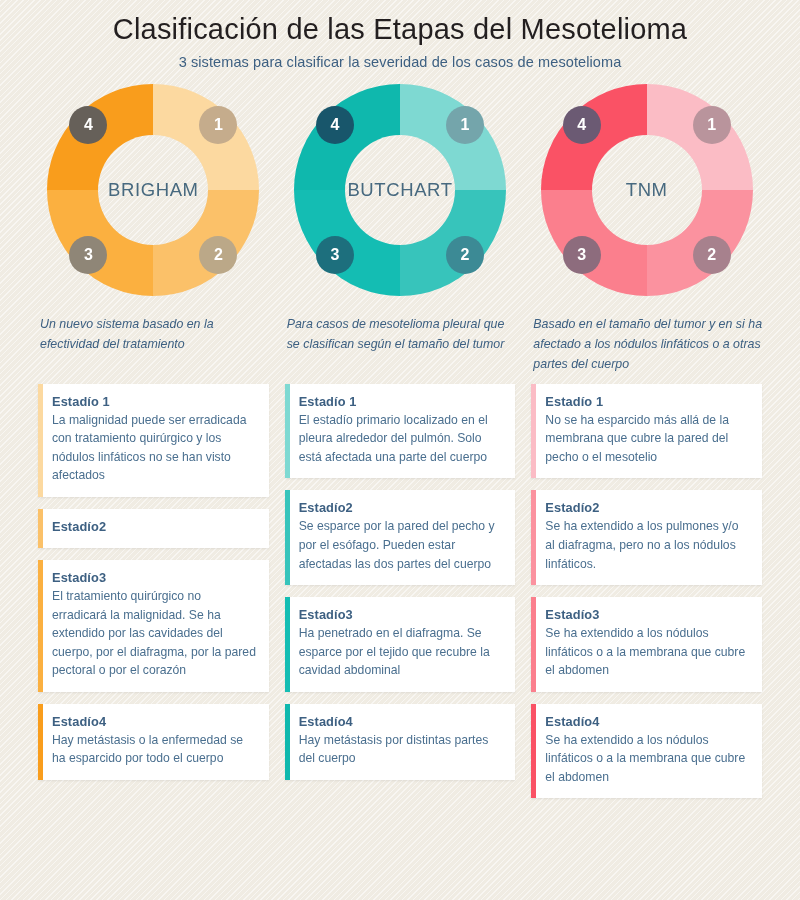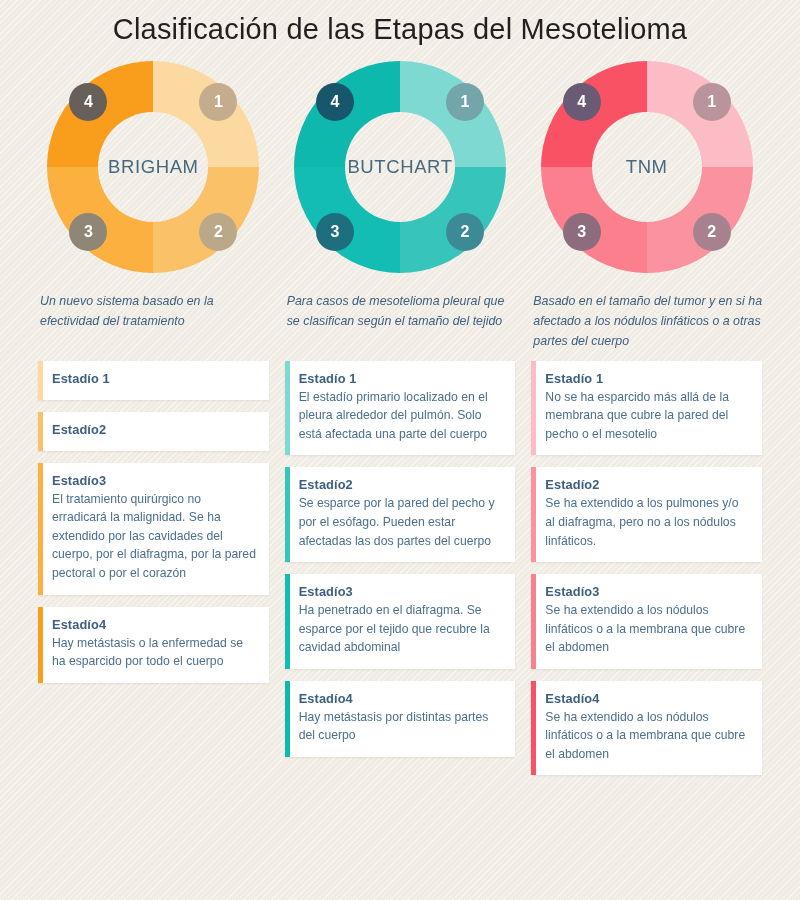--- a/index.html
+++ b/index.html
@@ -133,20 +133,21 @@
     font-size: 12.2px;
     line-height: 1.52;
     color: #4a6f8f;
   }
 </style>
 </head>
 <body>
 
 <div class="header">
   <div class="title">Clasificación de las Etapas del Mesotelioma</div>
+  <div class="subtitle">3 sistemas para clasificar la severidad de los casos de mesotelioma</div>
 </div>
 
 <div class="columns">
 
   <div class="col">
     <div class="donut-wrap">
       <div class="donut" style="background: conic-gradient(#fcd9a0 0deg 90deg, #fbc169 90deg 180deg, #fbb040 180deg 270deg, #f99d1c 270deg 360deg);">
         <div class="hole">
           <span>BRIGHAM</span>
         </div>
@@ -162,20 +163,21 @@
         </div>
       <div class="badge b4" style="background:#666059;">
           <span>4</span>
         </div>
     </div>
     <div class="intro">Un nuevo sistema basado en la efectividad del tratamiento</div>
     <div class="cards">
       <div class="card">
         <div class="bar" style="background:#fcd9a0;"></div>
         <h4>Estadío 1</h4>
+        <p>La malignidad puede ser erradicada con tratamiento quirúrgico y los nódulos linfáticos no se han visto afectados</p>
       </div>
       <div class="card">
         <div class="bar" style="background:#fbc169;"></div>
         <h4>Estadío2</h4>
       </div>
       <div class="card">
         <div class="bar" style="background:#fbb040;"></div>
         <h4>Estadío3</h4>
         <p>El tratamiento quirúrgico no erradicará la malignidad. Se ha extendido por las cavidades del cuerpo, por el diafragma, por la pared pectoral  o por el corazón</p>
       </div>
@@ -200,21 +202,21 @@
       <div class="badge b2" style="background:#3c8a95;">
           <span>2</span>
         </div>
       <div class="badge b3" style="background:#1d6f7d;">
           <span>3</span>
         </div>
       <div class="badge b4" style="background:#18566b;">
           <span>4</span>
         </div>
     </div>
-    <div class="intro">Para casos de mesotelioma pleural que se clasifican según el tamaño del tejido</div>
+    <div class="intro">Para casos de mesotelioma pleural que se clasifican según el tamaño del tumor</div>
     <div class="cards">
       <div class="card">
         <div class="bar" style="background:#7ed9d2;"></div>
         <h4>Estadío 1</h4>
         <p>El estadío primario localizado en el pleura alrededor del pulmón. Solo está afectada una parte del cuerpo</p>
       </div>
       <div class="card">
         <div class="bar" style="background:#37c4bb;"></div>
         <h4>Estadío2</h4>
         <p>Se esparce por la pared del pecho y por el esófago. Pueden estar afectadas las dos partes del cuerpo</p>

